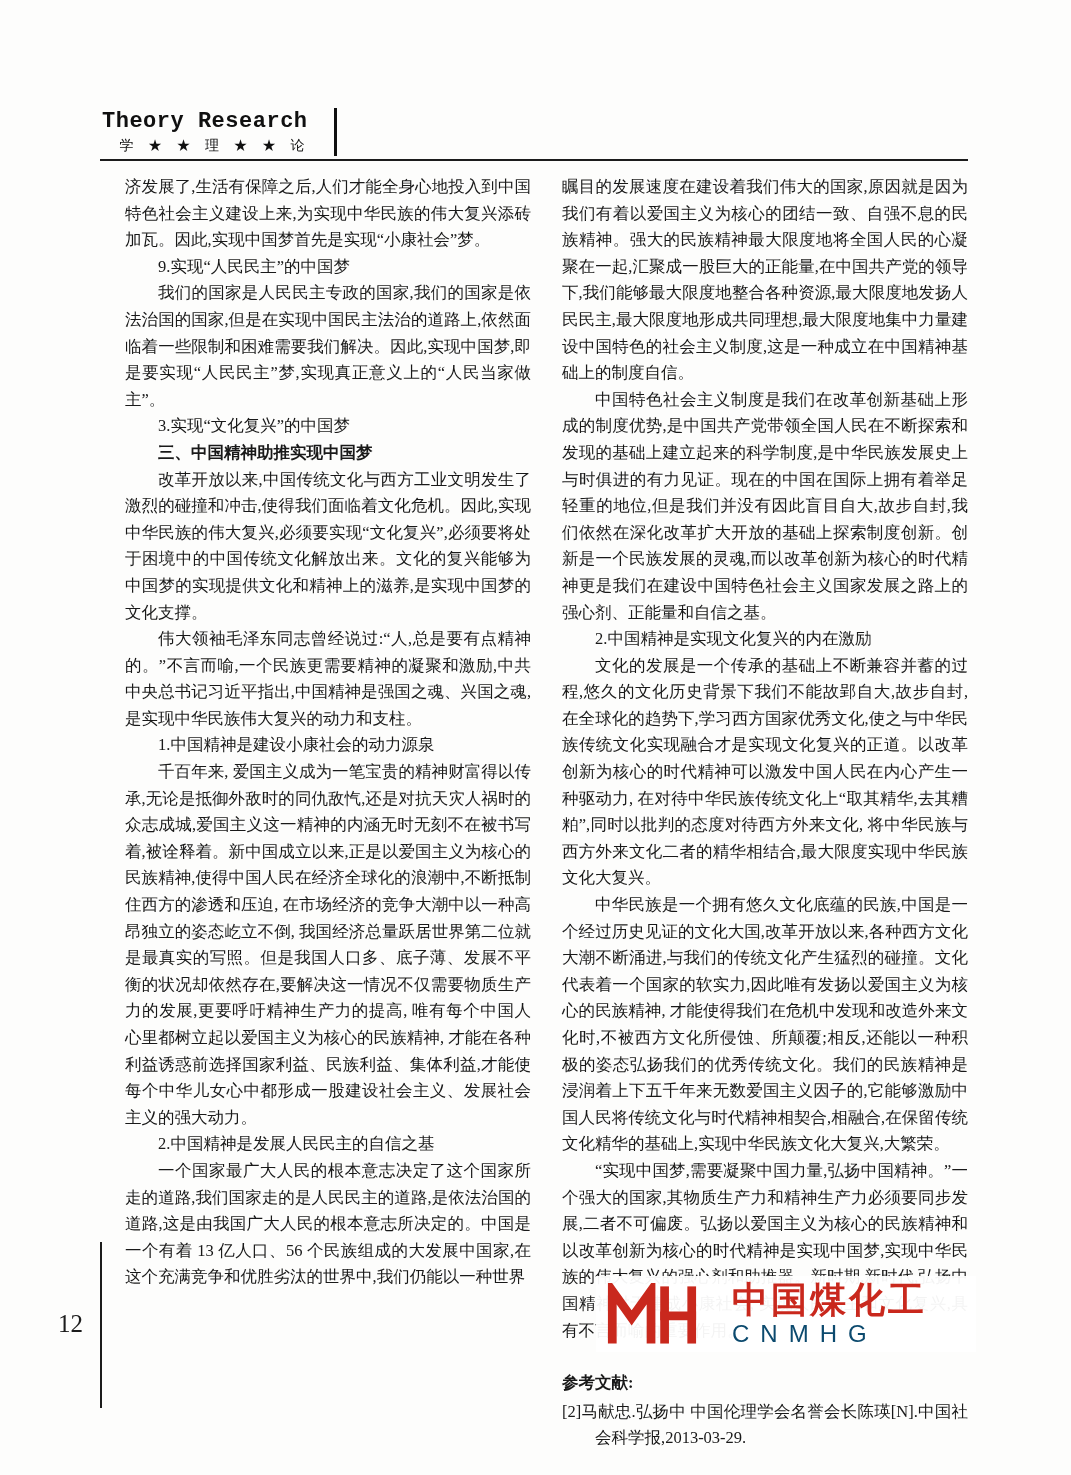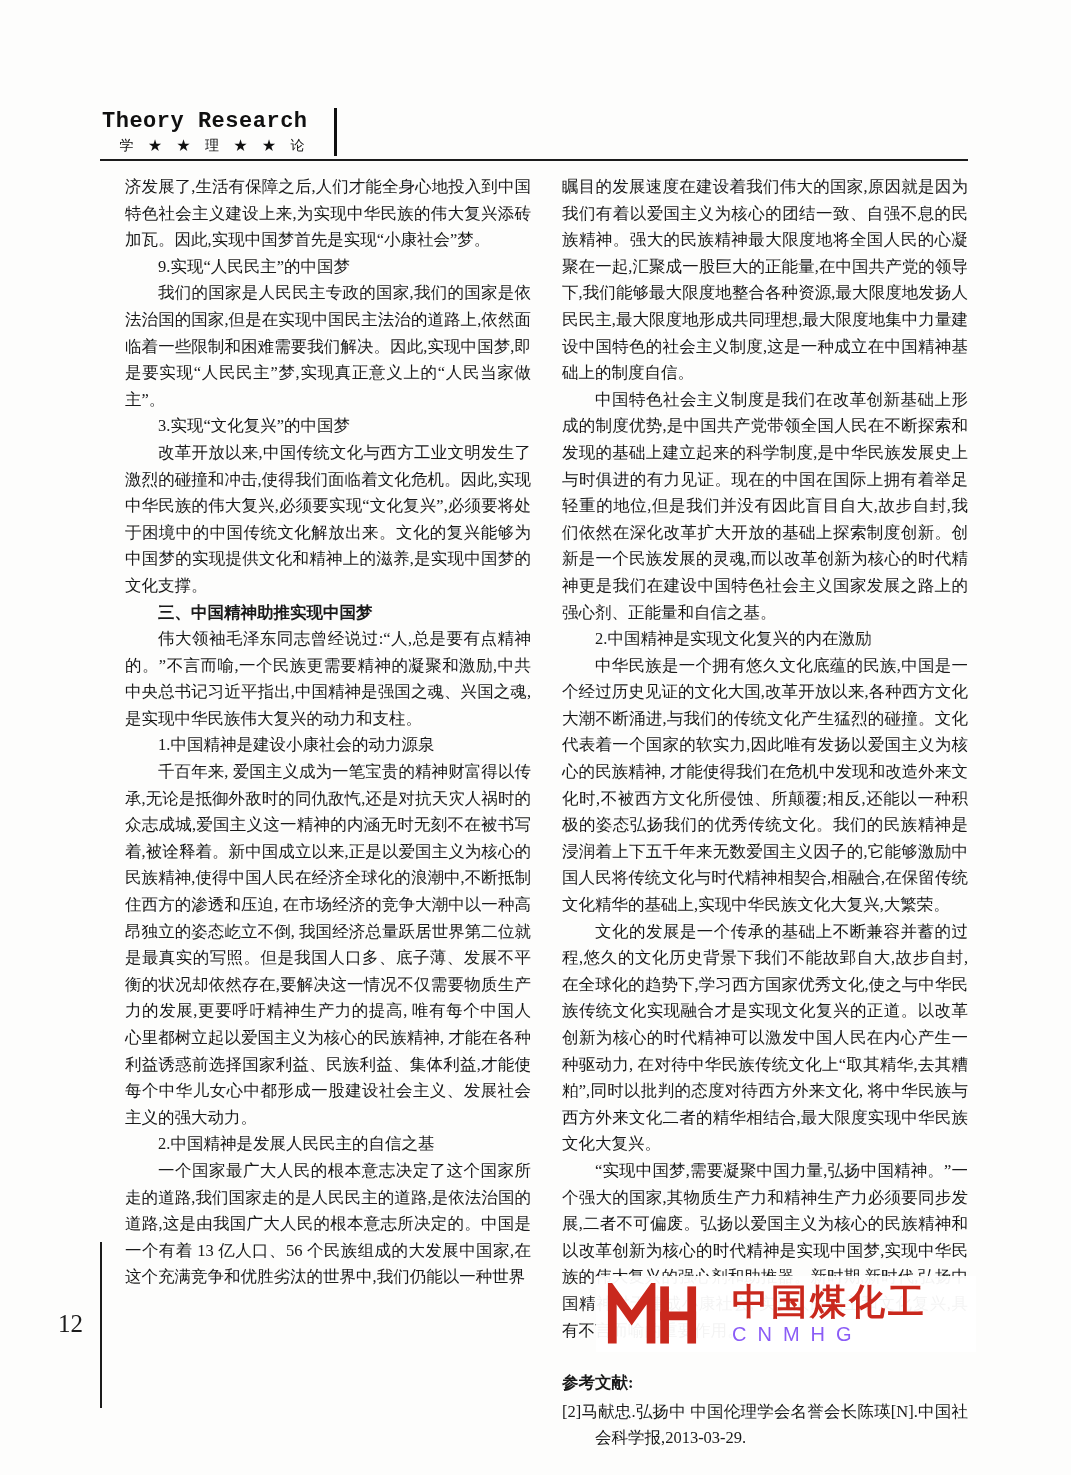--- a/index.html
+++ b/index.html
@@ -65,22 +65,22 @@
   }
   .wm-logo { flex:0 0 auto; width:96px; height:62px; }
   .wm-text { flex:0 0 auto; }
   .wm-cn {
     font-family:"Liberation Sans","DejaVu Sans",sans-serif;
     font-weight:bold; font-size:36px; line-height:1;
     color:#c9281d; letter-spacing:3px; white-space:nowrap;
   }
   .wm-latin {
     font-family:"Liberation Sans","DejaVu Sans",sans-serif;
-    font-size:20px; line-height:1; margin-top:4px;
-    color:#8b5cf6; letter-spacing:11px; white-space:nowrap;
+    font-size:24px; line-height:1; margin-top:4px;
+    color:#0c4a6e; letter-spacing:11px; white-space:nowrap;
   }
 </style>
 </head>
 <body>
 
 <div class="page">
 
   <div class="masthead">
     <div class="masthead-text">
       <div class="mh-title">Theory Research</div>
@@ -90,37 +90,37 @@
   </div>
   <div class="header-rule"></div>
 
   <div class="columns">
     <section class="col">
 
     <p class="para p-cont">济发展了,生活有保障之后,人们才能全身心地投入到中国特色社会主义建设上来,为实现中华民族的伟大复兴添砖加瓦。因此,实现中国梦首先是实现“小康社会”梦。</p>
         <p class="para p-sub">9.实现“人民民主”的中国梦</p>
         <p class="para p-body">我们的国家是人民民主专政的国家,我们的国家是依法治国的国家,但是在实现中国民主法治的道路上,依然面临着一些限制和困难需要我们解决。因此,实现中国梦,即是要实现“人民民主”梦,实现真正意义上的“人民当家做主”。</p>
         <p class="para p-sub">3.实现“文化复兴”的中国梦</p>
+        <p class="para p-section">三、中国精神助推实现中国梦</p>
         <p class="para p-body">改革开放以来,中国传统文化与西方工业文明发生了激烈的碰撞和冲击,使得我们面临着文化危机。因此,实现中华民族的伟大复兴,必须要实现“文化复兴”,必须要将处于困境中的中国传统文化解放出来。文化的复兴能够为中国梦的实现提供文化和精神上的滋养,是实现中国梦的文化支撑。</p>
-        <p class="para p-section">三、中国精神助推实现中国梦</p>
         <p class="para p-body">伟大领袖毛泽东同志曾经说过:“人,总是要有点精神的。”不言而喻,一个民族更需要精神的凝聚和激励,中共中央总书记习近平指出,中国精神是强国之魂、兴国之魂,是实现中华民族伟大复兴的动力和支柱。</p>
         <p class="para p-sub">1.中国精神是建设小康社会的动力源泉</p>
         <p class="para p-body">千百年来, 爱国主义成为一笔宝贵的精神财富得以传承,无论是抵御外敌时的同仇敌忾,还是对抗天灾人祸时的众志成城,爱国主义这一精神的内涵无时无刻不在被书写着,被诠释着。新中国成立以来,正是以爱国主义为核心的民族精神,使得中国人民在经济全球化的浪潮中,不断抵制住西方的渗透和压迫, 在市场经济的竞争大潮中以一种高昂独立的姿态屹立不倒, 我国经济总量跃居世界第二位就是最真实的写照。但是我国人口多、底子薄、发展不平衡的状况却依然存在,要解决这一情况不仅需要物质生产力的发展,更要呼吁精神生产力的提高, 唯有每个中国人心里都树立起以爱国主义为核心的民族精神, 才能在各种利益诱惑前选择国家利益、民族利益、集体利益,才能使每个中华儿女心中都形成一股建设社会主义、发展社会主义的强大动力。</p>
         <p class="para p-sub">2.中国精神是发展人民民主的自信之基</p>
         <p class="para p-body">一个国家最广大人民的根本意志决定了这个国家所走的道路,我们国家走的是人民民主的道路,是依法治国的道路,这是由我国广大人民的根本意志所决定的。中国是一个有着 13 亿人口、56 个民族组成的大发展中国家,在这个充满竞争和优胜劣汰的世界中,我们仍能以一种世界</p>
       </section>
 
     <section class="col">
       <div>
 
       <p class="para p-cont">瞩目的发展速度在建设着我们伟大的国家,原因就是因为我们有着以爱国主义为核心的团结一致、自强不息的民族精神。强大的民族精神最大限度地将全国人民的心凝聚在一起,汇聚成一股巨大的正能量,在中国共产党的领导下,我们能够最大限度地整合各种资源,最大限度地发扬人民民主,最大限度地形成共同理想,最大限度地集中力量建设中国特色的社会主义制度,这是一种成立在中国精神基础上的制度自信。</p>
           <p class="para p-body">中国特色社会主义制度是我们在改革创新基础上形成的制度优势,是中国共产党带领全国人民在不断探索和发现的基础上建立起来的科学制度,是中华民族发展史上与时俱进的有力见证。现在的中国在国际上拥有着举足轻重的地位,但是我们并没有因此盲目自大,故步自封,我们依然在深化改革扩大开放的基础上探索制度创新。创新是一个民族发展的灵魂,而以改革创新为核心的时代精神更是我们在建设中国特色社会主义国家发展之路上的强心剂、正能量和自信之基。</p>
           <p class="para p-sub">2.中国精神是实现文化复兴的内在激励</p>
+          <p class="para p-body">文化的发展是一个传承的基础上不断兼容并蓄的过程,悠久的文化历史背景下我们不能故郢自大,故步自封,在全球化的趋势下,学习西方国家优秀文化,使之与中华民族传统文化实现融合才是实现文化复兴的正道。以改革创新为核心的时代精神可以激发中国人民在内心产生一种驱动力, 在对待中华民族传统文化上“取其精华,去其糟粕”,同时以批判的态度对待西方外来文化, 将中华民族与西方外来文化二者的精华相结合,最大限度实现中华民族文化大复兴。</p>
           <p class="para p-body">中华民族是一个拥有悠久文化底蕴的民族,中国是一个经过历史见证的文化大国,改革开放以来,各种西方文化大潮不断涌进,与我们的传统文化产生猛烈的碰撞。文化代表着一个国家的软实力,因此唯有发扬以爱国主义为核心的民族精神, 才能使得我们在危机中发现和改造外来文化时,不被西方文化所侵蚀、所颠覆;相反,还能以一种积极的姿态弘扬我们的优秀传统文化。我们的民族精神是浸润着上下五千年来无数爱国主义因子的,它能够激励中国人民将传统文化与时代精神相契合,相融合,在保留传统文化精华的基础上,实现中华民族文化大复兴,大繁荣。</p>
-          <p class="para p-body">文化的发展是一个传承的基础上不断兼容并蓄的过程,悠久的文化历史背景下我们不能故郢自大,故步自封,在全球化的趋势下,学习西方国家优秀文化,使之与中华民族传统文化实现融合才是实现文化复兴的正道。以改革创新为核心的时代精神可以激发中国人民在内心产生一种驱动力, 在对待中华民族传统文化上“取其精华,去其糟粕”,同时以批判的态度对待西方外来文化, 将中华民族与西方外来文化二者的精华相结合,最大限度实现中华民族文化大复兴。</p>
           <p class="para p-body">“实现中国梦,需要凝聚中国力量,弘扬中国精神。”一个强大的国家,其物质生产力和精神生产力必须要同步发展,二者不可偏废。弘扬以爱国主义为核心的民族精神和以改革创新为核心的时代精神是实现中国梦,实现中华民族的伟大复兴的强心剂和助推器。新时期,新时代,弘扬中国精神对于建成小康社会, 实现人民民主和文化复兴,具有不言而喻的重要作用。</p>
         </div>
       <div class="refs">
         <p class="ref-head">参考文献:</p>
         <div>
 
             <p class="ref">[2]马献忠.弘扬中                中国伦理学会名誉会长陈瑛[N].中国社会科学报,2013-03-29.</p>
           </div>
 
       </div>

